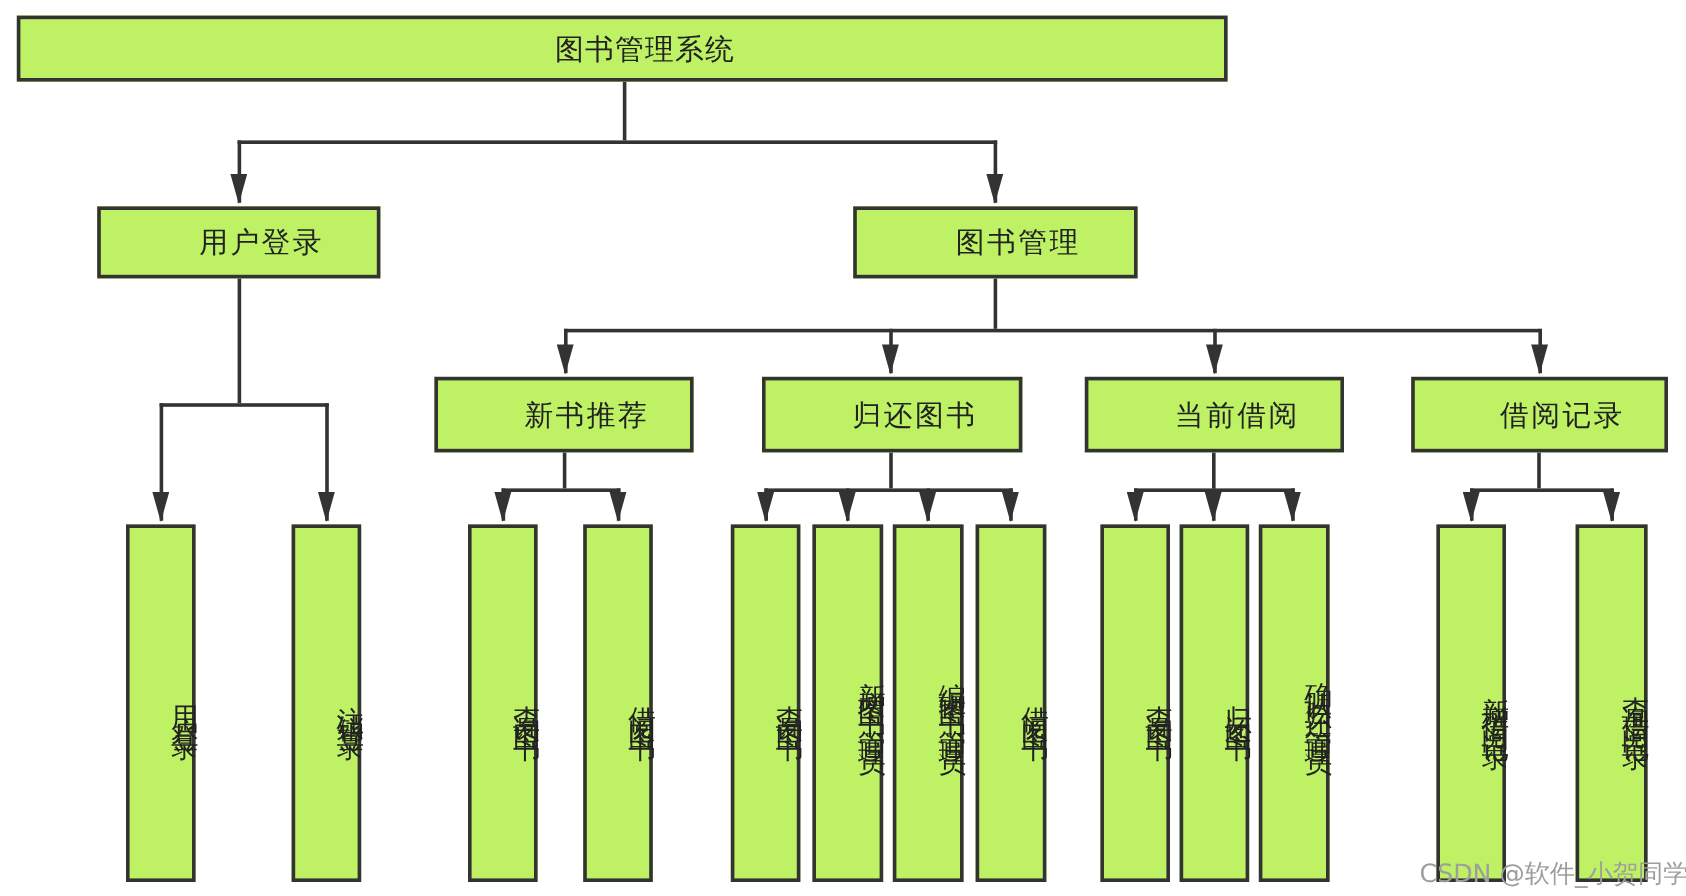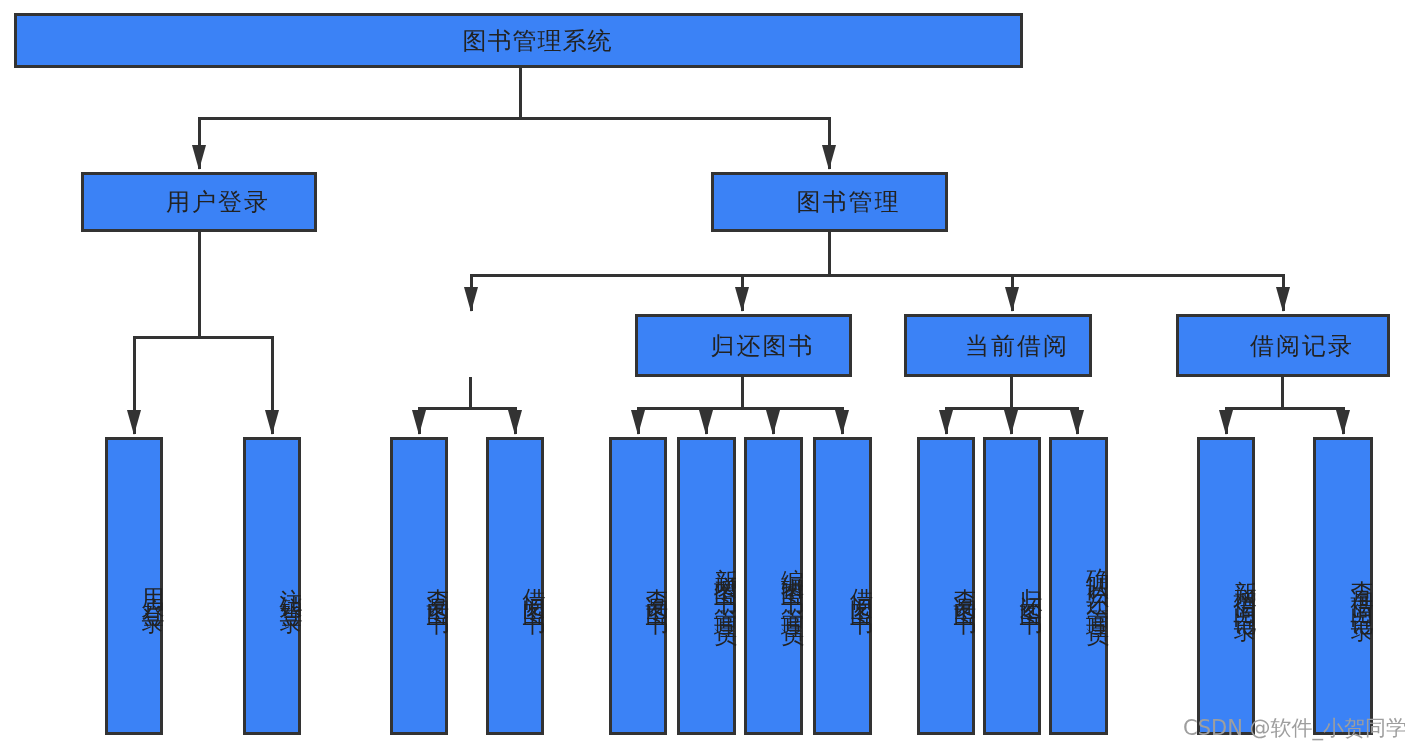--- a/index.html
+++ b/index.html
@@ -2,21 +2,21 @@
 <html><head>
 <meta charset="utf-8">
 <style>
   html,body { margin:0; padding:0; background:#ffffff; }
   #stage {
     position:relative; width:1405px; height:747px; background:#ffffff;
     font-family:"DejaVu Sans","Liberation Sans",sans-serif;
     color:#222222; overflow:hidden;
   }
   .box {
-    position:absolute; box-sizing:border-box; background:#3b82f6;
+    position:absolute; box-sizing:border-box; background:#bef264;
     border:3px solid #333333; display:flex; align-items:center; justify-content:center;
     z-index:2;
     padding-left:38px;
   }
   .hlabel { font-size:24px; letter-spacing:2px; color:#222222; white-space:nowrap; }
   .root-label { font-size:24px; letter-spacing:1px; }
   .leaf {
     writing-mode:vertical-lr; text-orientation:mixed;
     font-size:23px; letter-spacing:8px; line-height:1;
     color:#222222;
@@ -42,24 +42,27 @@
   </div>
 
   <div class="box" style="left:81px; top:172px; width:236px; height:60px;">
     <span class="hlabel">用户登录</span>
   </div>
 
   <div class="box" style="left:711px; top:172px; width:237px; height:60px;align-items:center;">
     <span class="hlabel">图书管理</span>
   </div>
 
+  <div class="box" style="left:362px; top:314px; width:216px; height:63px;">
+    <span class="hlabel">新书推荐</span>
+  </div>
   <div class="box" style="left:635px; top:314px; width:217px; height:63px;">
     <span class="hlabel">归还图书</span>
   </div>
-  <div class="box" style="left:904px; top:314px; width:188px; height:63px;">
+  <div class="box" style="left:904px; top:314px; width:216px; height:63px;">
     <span class="hlabel">当前借阅</span>
   </div>
   <div class="box" style="left:1176px; top:314px; width:214px; height:63px;">
     <span class="hlabel">借阅记录</span>
   </div>
 
   <div class="box" style="left:105px; top:437px; width:58px; height:298px;">
     <span class="leaf">用户登录</span>
   </div>
   <div class="box" style="left:243px; top:437px; width:58px; height:298px;">

